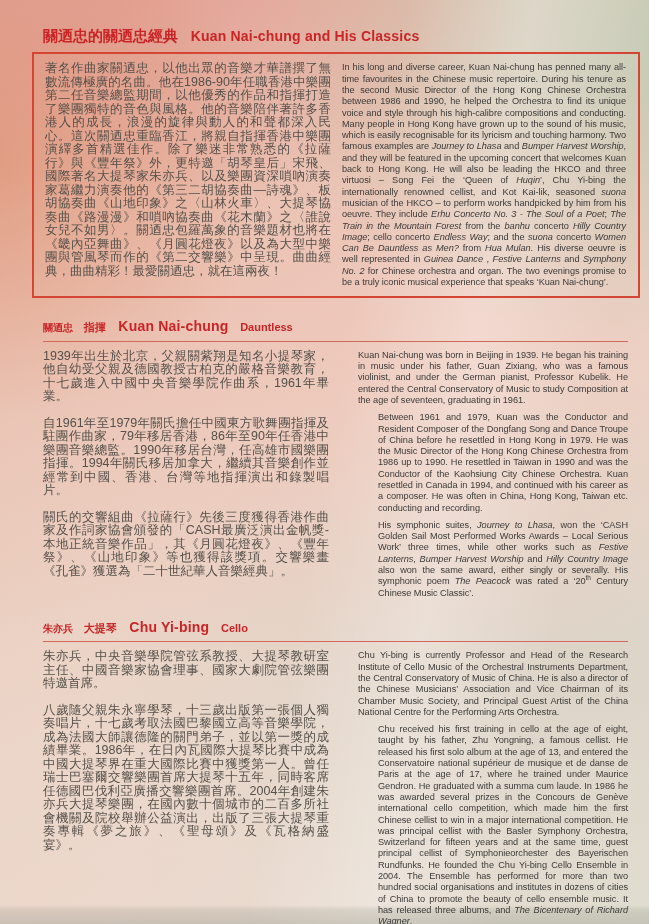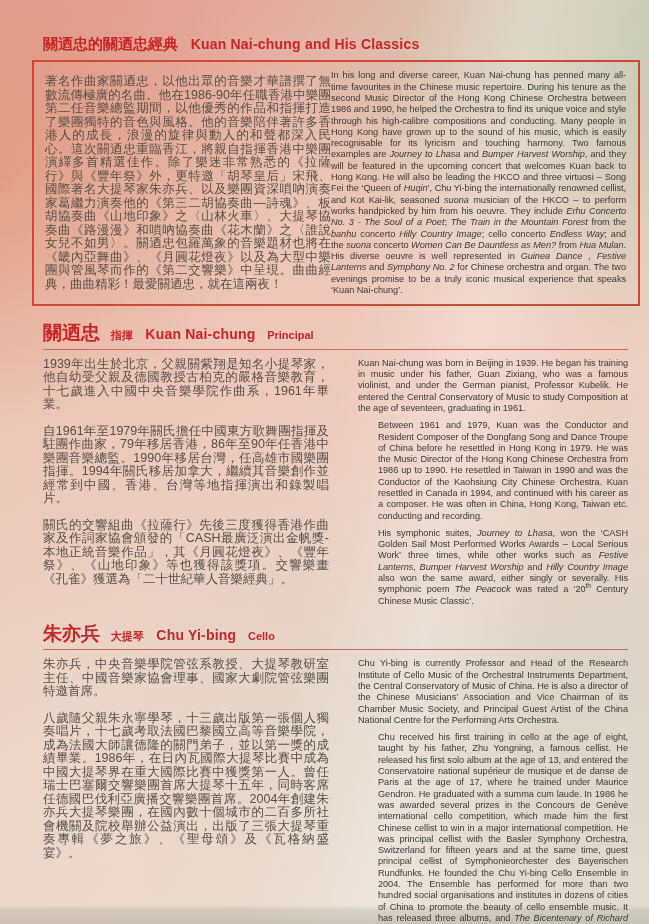--- a/index.html
+++ b/index.html
@@ -14,35 +14,35 @@
       linear-gradient(100deg, rgba(255,255,255,0) 50%, rgba(255,255,255,0.28) 66%, rgba(255,255,255,0) 82%),
       radial-gradient(ellipse 520px 420px at -6% 18%, rgba(219,126,88,0.50), rgba(219,126,88,0) 62%),
       radial-gradient(ellipse 620px 360px at 18% -2%, rgba(226,148,138,0.62), rgba(226,148,138,0) 66%),
       radial-gradient(ellipse 700px 520px at 104% 4%, rgba(193,204,182,0.92), rgba(193,204,182,0) 60%),
       radial-gradient(ellipse 820px 520px at 50% 34%, rgba(241,196,185,0.55), rgba(241,196,185,0) 72%),
       radial-gradient(ellipse 720px 420px at 92% 72%, rgba(213,206,194,0.55), rgba(213,206,194,0) 70%),
       radial-gradient(ellipse 720px 420px at 8% 96%, rgba(240,213,202,0.60), rgba(240,213,202,0) 70%),
       linear-gradient(150deg, #e2b0a0 0%, #e8c3b2 28%, #ebd3c5 52%, #e6dcd0 78%, #e2ded2 100%);
   }
   .sec{padding:0 21px 0 43px;}
-  .sec1{padding-top:28px;}
+  .sec1{padding-top:20px;}
   .sec2,.sec3{margin-top:12px;}
   h2{margin:0;line-height:1.1;white-space:nowrap;}
   .h-zh{font-size:15px;font-weight:bold;color:#c92527;}
-  .h-zh-name{font-size:19px;font-weight:bold;color:#c92527;}
+  .h-zh-name{font-size:10px;font-weight:bold;color:#c92527;}
   .h-zh-role{font-size:11px;font-weight:bold;color:#c92527;margin-left:4px;}
   .h-en{font-size:14px;font-weight:bold;color:#c92527;margin-left:6px;letter-spacing:0.2px;}
   .h-en-role{font-size:11px;font-weight:bold;color:#c92527;margin-left:5px;}
   .rule{height:1px;background:#d2685c;border:0;margin:4px 0 0 0;}
   .cols{display:flex;gap:29px;margin-top:8px;}
   .box{
     border:2px solid #d44534;
     margin:6px -12px 8px -11px;
     padding:8px 12px 8px 11px;
-    display:flex;gap:0;align-items:center;
+    display:flex;gap:11px;
   }
   .col-zh{width:286px;flex:0 0 286px;font-size:12.5px;line-height:13.5px;color:#55504a;text-align:justify;}
   .col-en{flex:1;font-size:9.2px;line-height:11.3px;color:#3c3a38;text-align:justify;letter-spacing:-0.05px;}
   .col-zh p,.col-en p{margin:0;}
   .col-zh p + p{margin-top:13px;}
   .col-en p + p{margin-top:6px;margin-left:20px;}
   .col-en i{font-style:italic;}
   .col-en sup{font-size:6.5px;vertical-align:super;line-height:0;}
 </style>
 </head>
@@ -63,21 +63,21 @@
         <p>In his long and diverse career, Kuan Nai-chung has penned many all-time favourites in the Chinese music repertoire. During his tenure as the second Music Director of the Hong Kong Chinese Orchestra between 1986 and 1990, he helped the Orchestra to find its unique voice and style through his high-calibre compositions and conducting. Many people in Hong Kong have grown up to the sound of his music, which is easily recognisable for its lyricism and touching harmony. Two famous examples are <i>Journey to Lhasa</i> and <i>Bumper Harvest Worship</i>, and they will be featured in the upcoming concert that welcomes Kuan back to Hong Kong. He will also be leading the HKCO and three virtuosi – Song Fei the ‘Queen of <i>Huqin</i>’, Chu Yi-bing the internationally renowned cellist, and Kot Kai-lik, seasoned <i>suona</i> musician of the HKCO – to perform works handpicked by him from his oeuvre. They include <i>Erhu Concerto No. 3 - The Soul of a Poet</i>; <i>The Train in the Mountain Forest</i> from the <i>banhu</i> concerto <i>Hilly Country Image</i>; cello concerto <i>Endless Way</i>; and the <i>suona</i> concerto <i>Women Can Be Dauntless as Men?</i> from <i>Hua Mulan</i>. His diverse oeuvre is well represented in <i>Guinea Dance</i> , <i>Festive Lanterns</i> and <i>Symphony No. 2</i> for Chinese orchestra and organ. The two evenings promise to be a truly iconic musical experience that speaks ‘Kuan Nai-chung’.</p>
       </div>
     </div>
   </section>
 
   <section class="sec sec2">
     <h2>
       <span class="h-zh-name">關迺忠</span>
       <span class="h-zh-role">指揮</span>
       <span class="h-en">Kuan Nai-chung</span>
-      <span class="h-en-role">Principal</span>
+      <span class="h-en-role">Dauntless</span>
     </h2>
     <hr class="rule">
     <div class="cols">
       <div class="col-zh">
         <p>1939年出生於北京，父親關紫翔是知名小提琴家，他自幼受父親及德國教授古柏克的嚴格音樂教育，十七歲進入中國中央音樂學院作曲系，1961年畢業。</p>
         <p>自1961年至1979年關氏擔任中國東方歌舞團指揮及駐團作曲家，79年移居香港，86年至90年任香港中樂團音樂總監。1990年移居台灣，任高雄市國樂團指揮。1994年關氏移居加拿大，繼續其音樂創作並經常到中國、香港、台灣等地指揮演出和錄製唱片。</p>
         <p>關氏的交響組曲《拉薩行》先後三度獲得香港作曲家及作詞家協會頒發的「CASH最廣泛演出金帆獎-本地正統音樂作品」，其《月圓花燈夜》、《豐年祭》、《山地印象》等也獲得該獎項。交響樂畫《孔雀》獲選為「二十世紀華人音樂經典」。</p>
       </div>
       <div class="col-en">
         <p>Kuan Nai-chung was born in Beijing in 1939. He began his training in music under his father, Guan Zixiang, who was a famous violinist, and under the German pianist, Professor Kubelik. He entered the Central Conservatory of Music to study Composition at the age of seventeen, graduating in 1961.</p>

